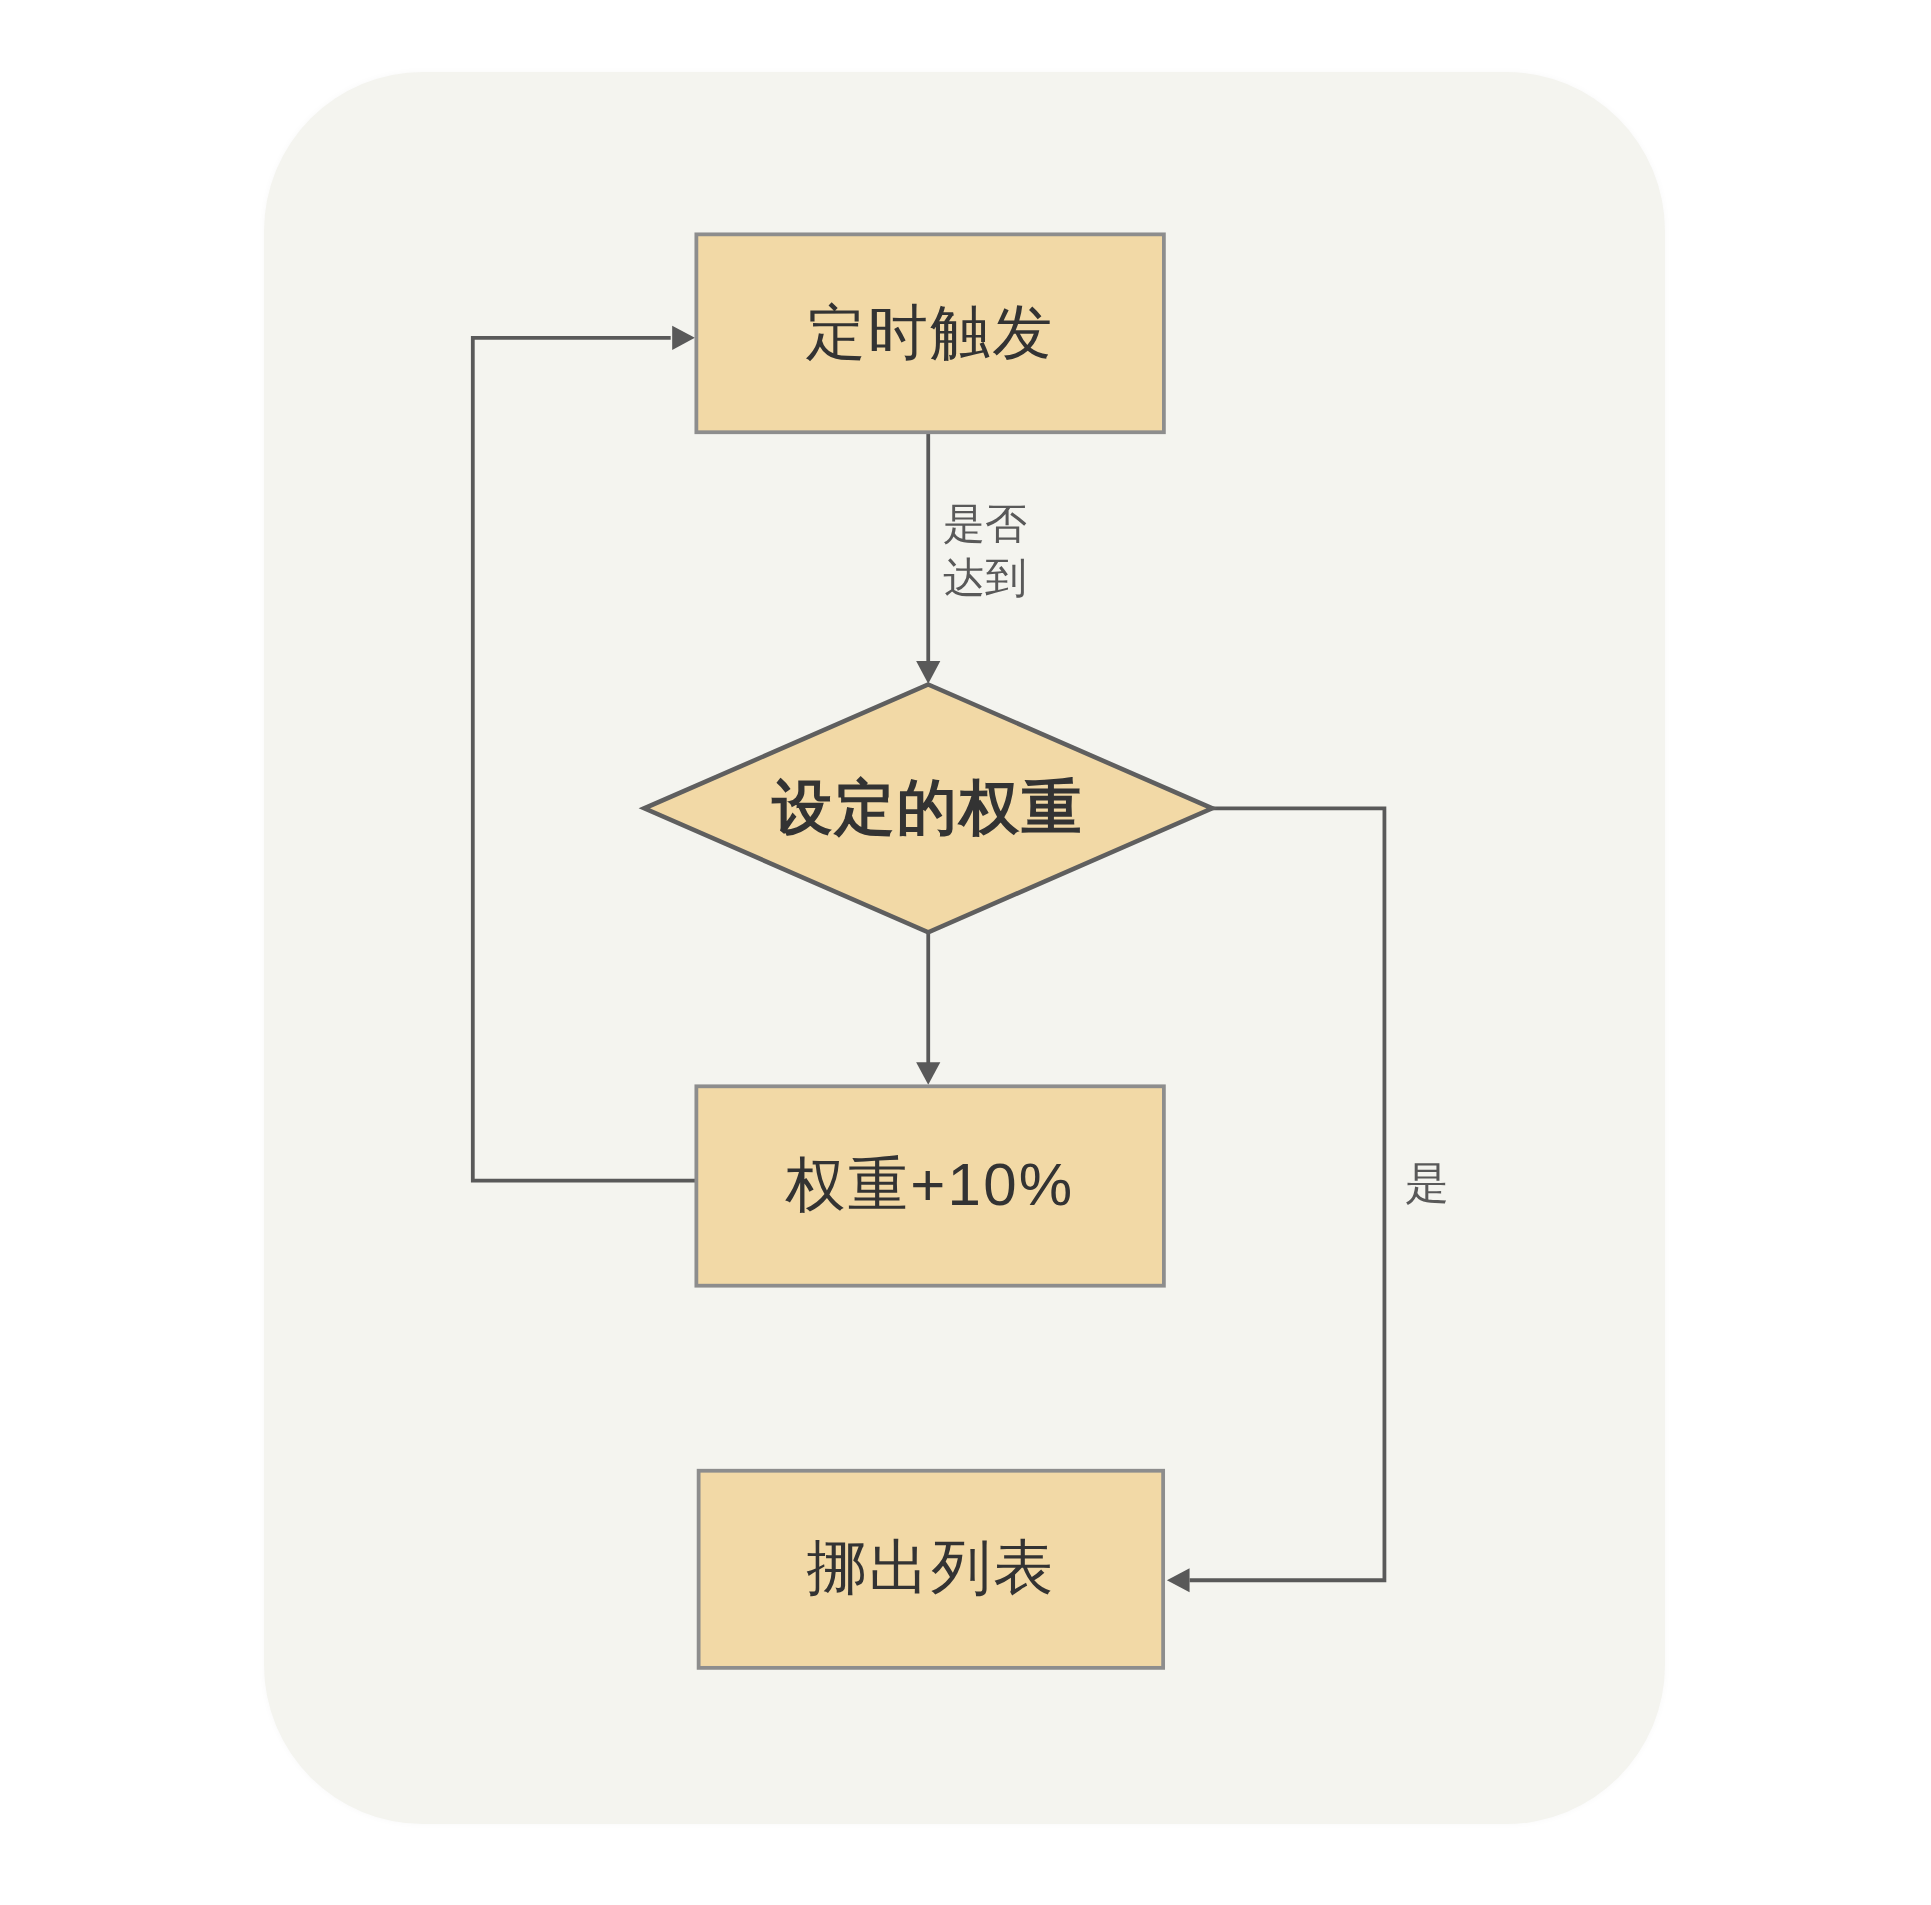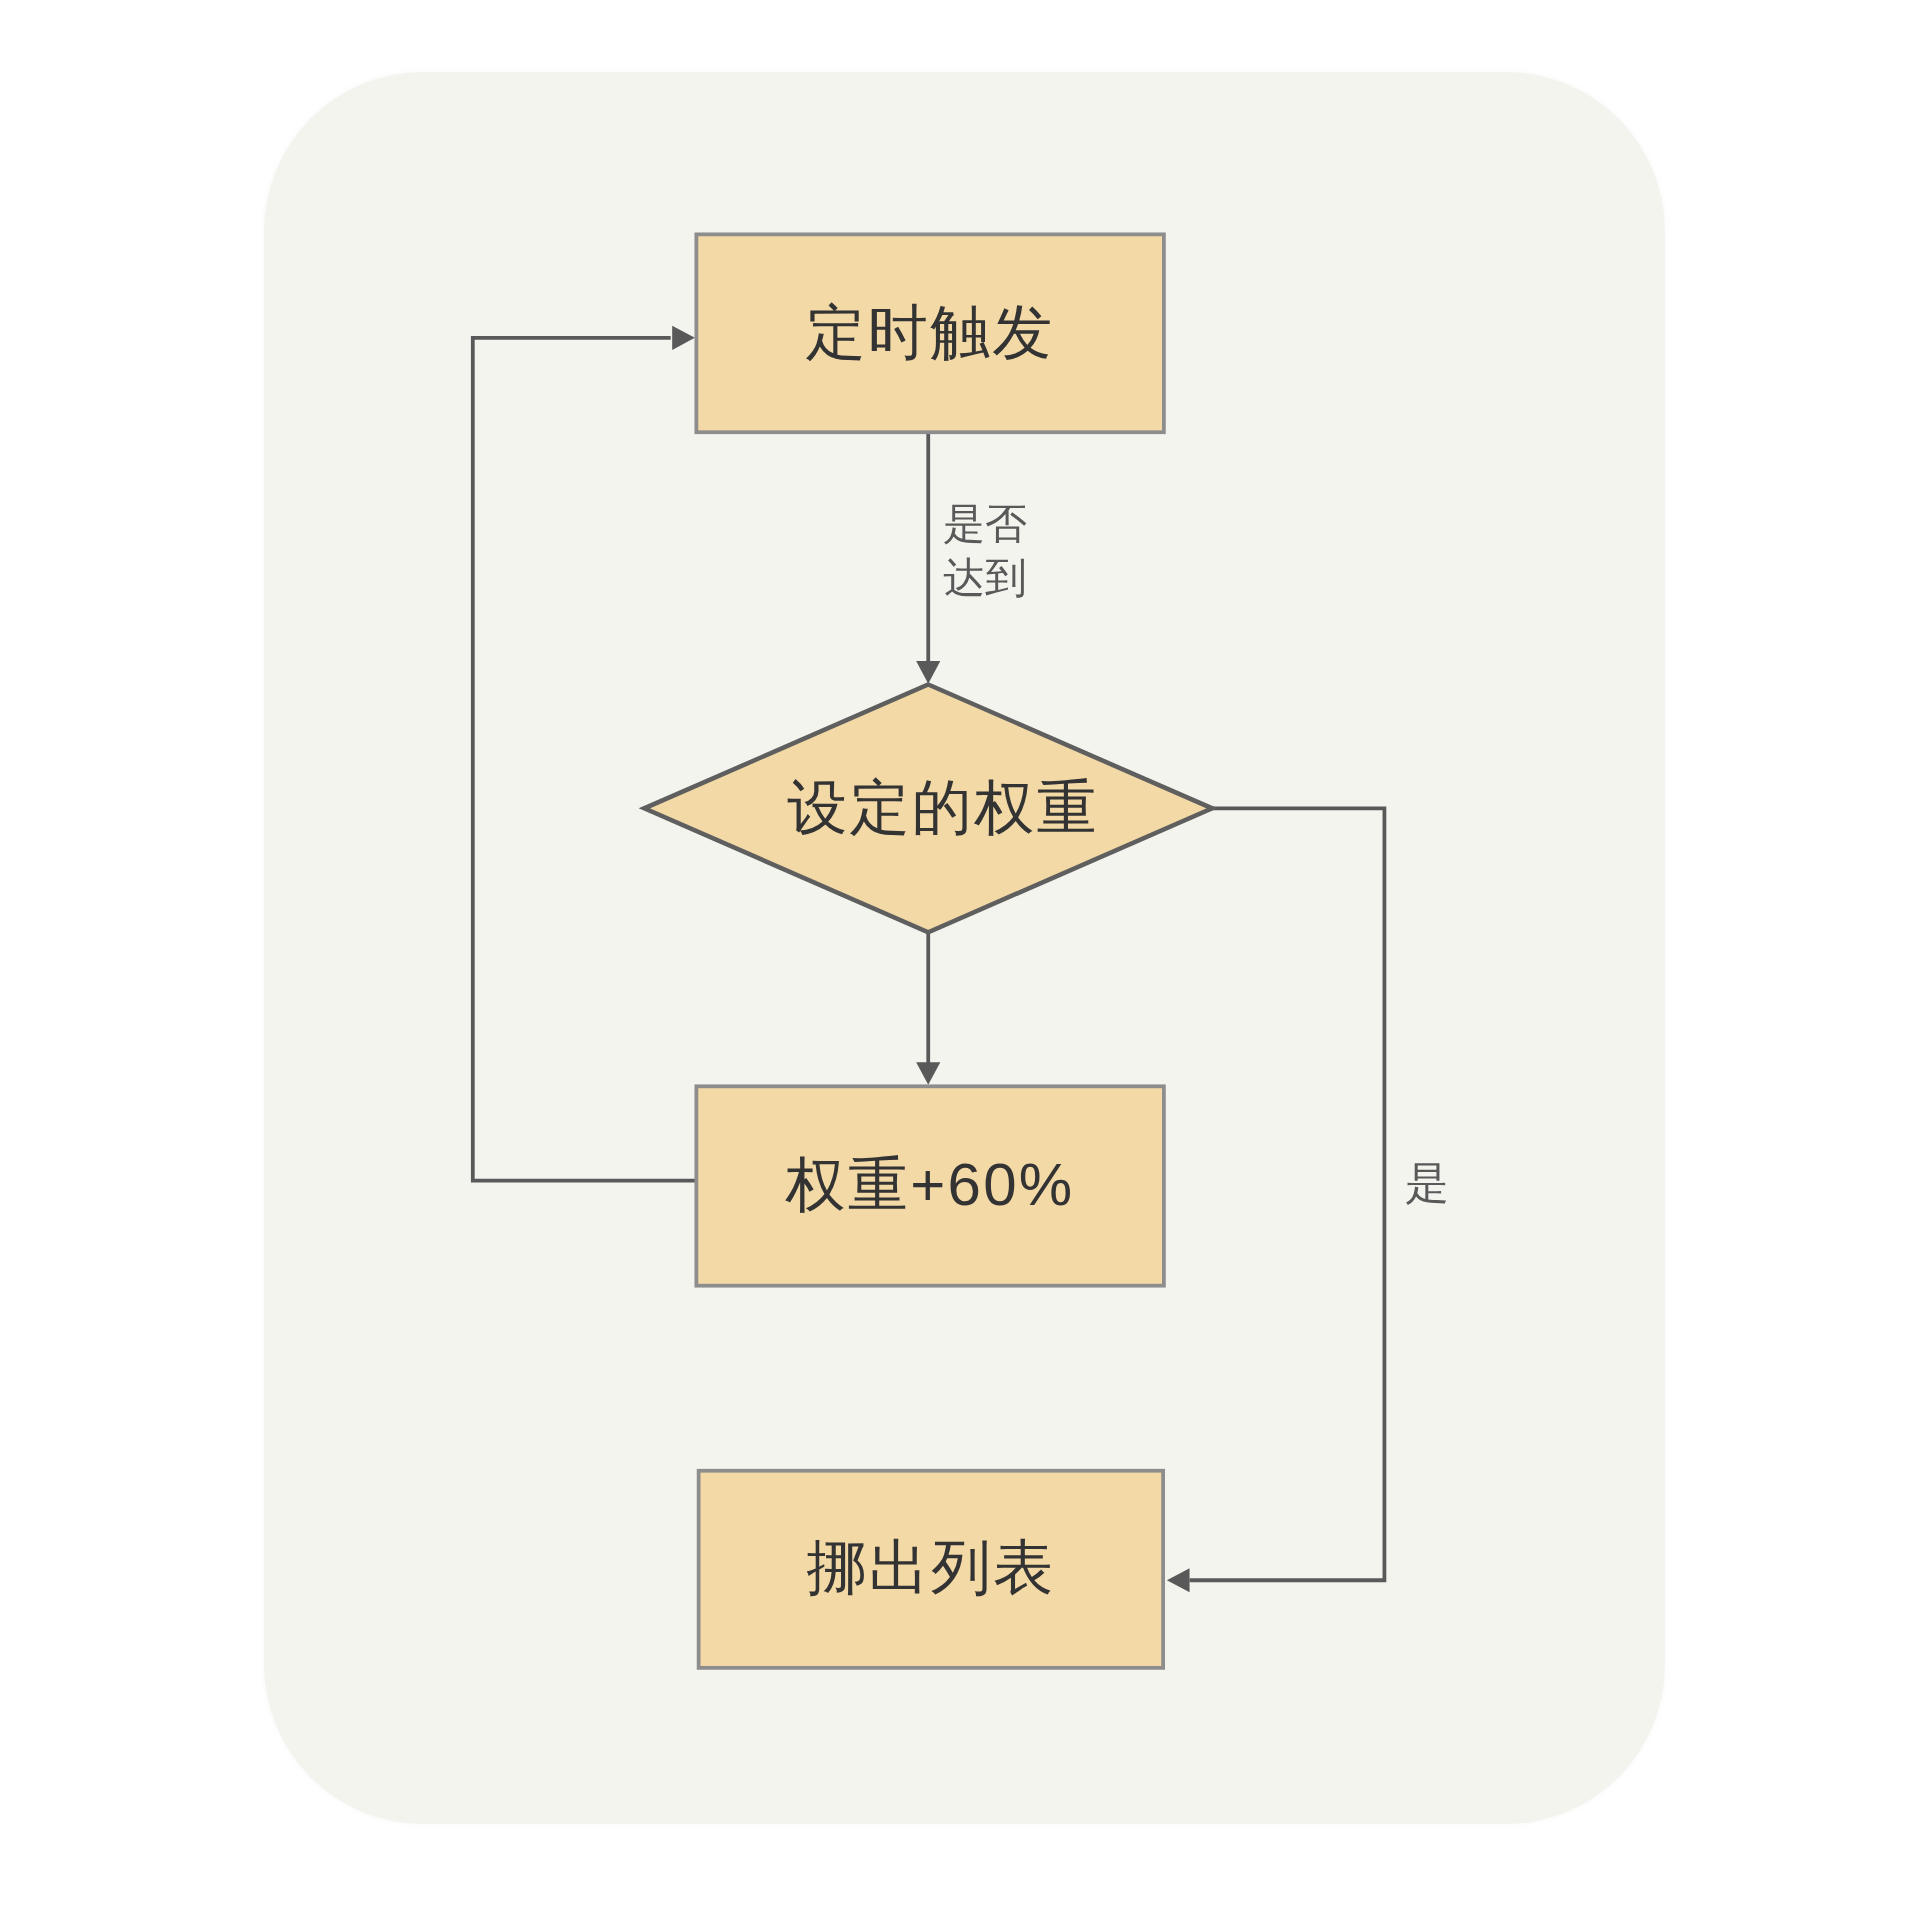--- a/index.html
+++ b/index.html
@@ -54,21 +54,21 @@
     position: absolute;
     display: flex;
     align-items: center;
     justify-content: center;
     color: #333333;
     font-size: 60px;
     letter-spacing: 2.3px;
     white-space: nowrap;
   }
   #start-label     { left: 696px; top: 234px;  width: 468px; height: 198px; }
-  #decision-label  { left: 659px; top: 684px;  width: 568px; height: 248px; }
+  #decision-label  { left: 644px; top: 684px;  width: 568px; height: 248px; font-weight: bold; }
   #increment-label { left: 696px; top: 1086px; width: 468px; height: 199px; }
   #remove-label    { left: 699px; top: 1470px; width: 464px; height: 197px; text-align: center; }
   .edge-label {
     position: absolute;
     color: #595959;
     white-space: nowrap;
   }
   #cond-label {
     left: 943px;
     top: 497px;
@@ -109,21 +109,21 @@
 
     <rect class="node-rect" x="922" y="1438" width="619" height="264" fill="#f2d9a6"></rect>
 
     <rect class="node-rect" x="925" y="1947" width="615" height="261" fill="#f2d9a6"></rect>
   </svg>
 
   <div class="node-label" id="start-label">定时触发</div>
 
   <div class="node-label" id="decision-label">设定的权重</div>
 
-  <div class="node-label" id="increment-label">权重+60%</div>
+  <div class="node-label" id="increment-label">权重+10%</div>
 
   <div class="node-label" id="remove-label">挪出列表</div>
 
   <div class="edge-label" id="cond-label">
     <div>是否</div>
     <div>达到</div>
   </div>
 
   <div class="edge-label" id="yes-label">是</div>
 

